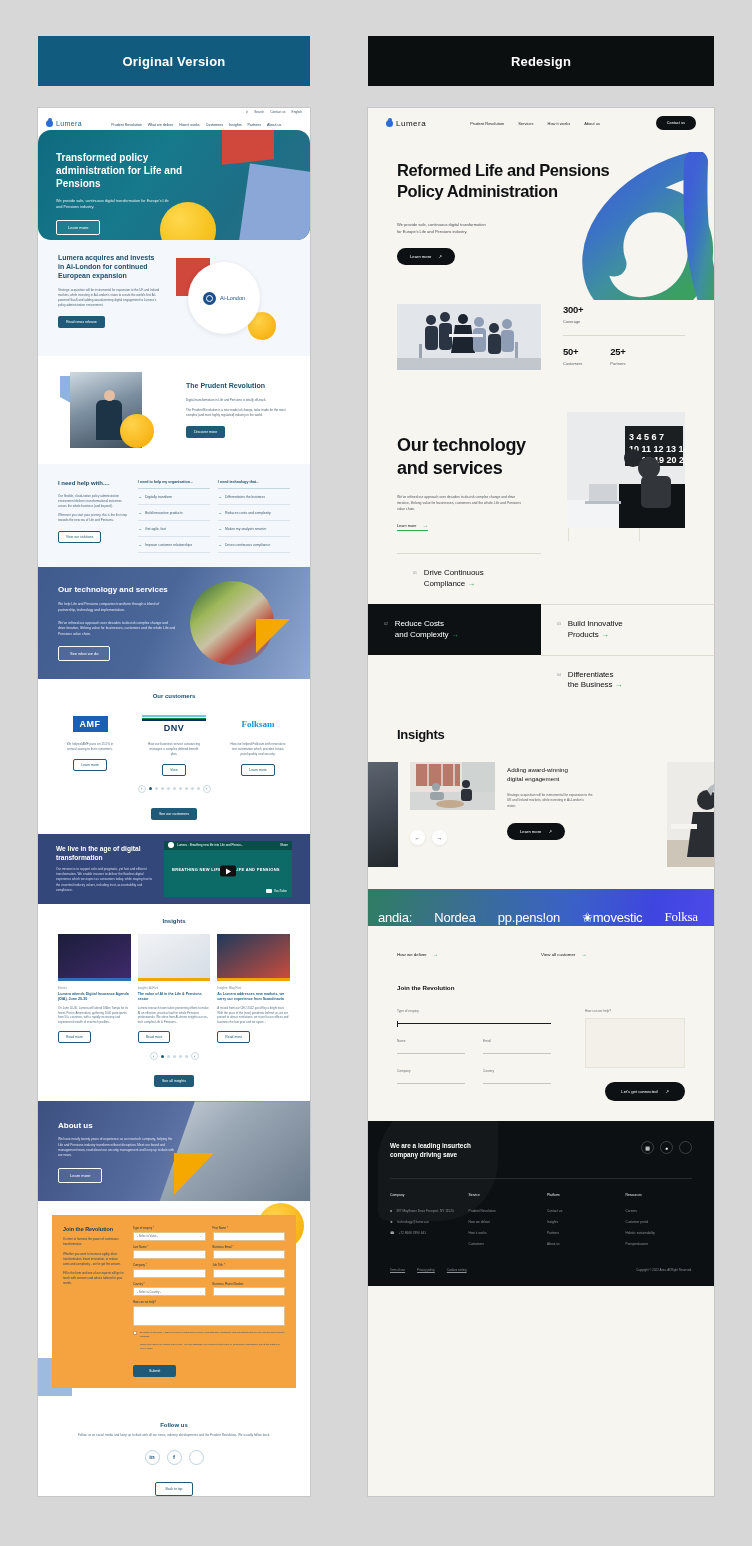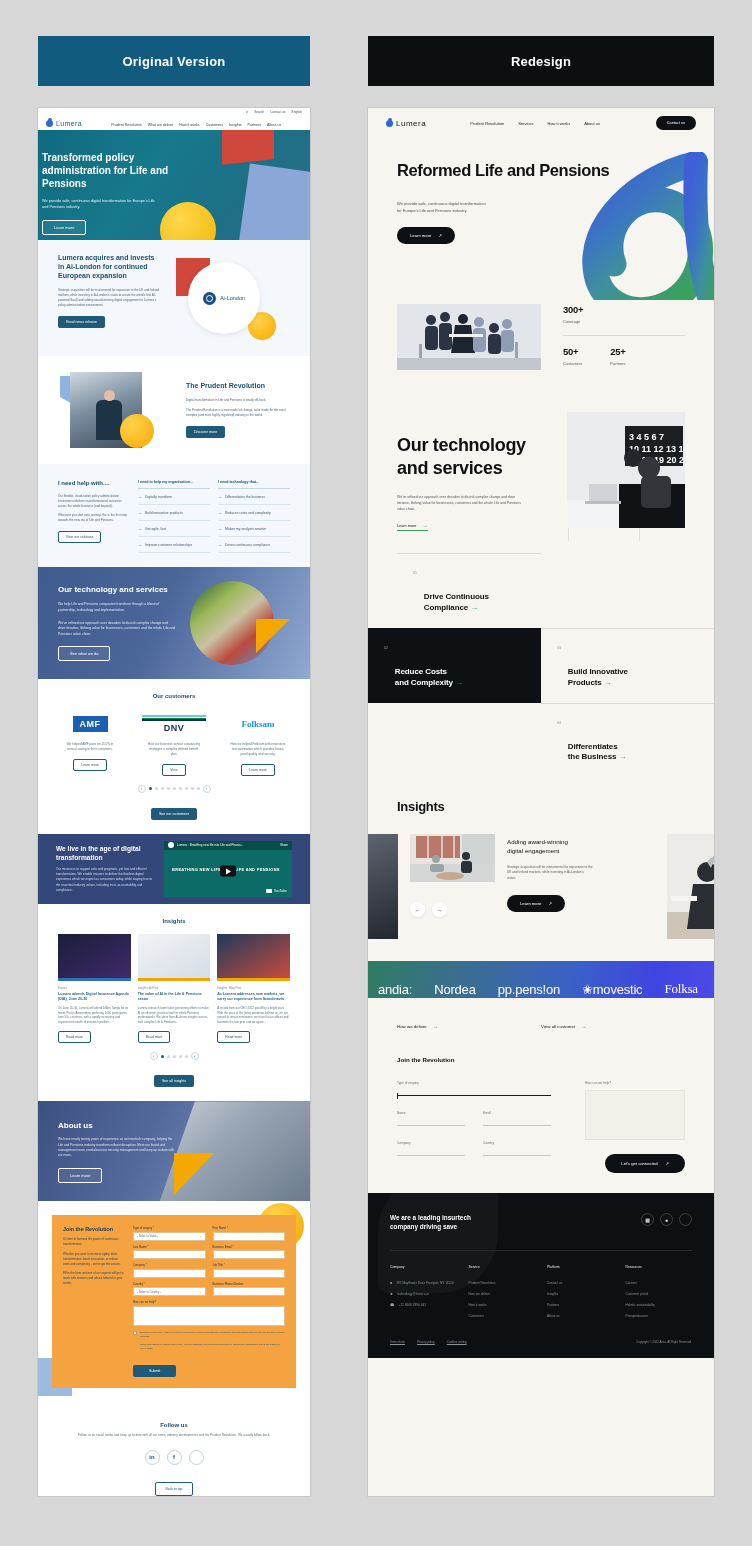--- a/index.html
+++ b/index.html
@@ -48,21 +48,22 @@
   .o-utility {
     position: absolute; right: 8px; top: 2px; display: flex; gap: 6px;
     font-size: 3.2px; color: #4a5a66; align-items: center;
   }
   .o-nav .lumera-word { color: #1d5b80; font-size: 7px; }
   .o-navlinks { display: flex; gap: 6px; font-size: 3.6px; color: #29485c; margin-left: 22px; }
 
   .o-hero {
     height: 110px; position: relative; overflow: hidden;
     background: linear-gradient(125deg,#0f6a80 0%,#17798c 40%,#1d6f86 70%,#2a6f86 100%);
-    padding: 22px 0 0 4px;
+    padding: 22px 0 0 18px;
+    border-radius: 13px;
   }
   .o-hero h2 { color: #fff; font-size: 10px; line-height: 1.28; font-weight: 700; max-width: 130px; }
   .o-hero p { color: #e6f1f4; font-size: 3.8px; line-height: 1.6; margin-top: 8px; max-width: 120px; }
   .o-btn-outline {
     margin-top: 9px; display: inline-flex; align-items: center; justify-content: center;
     border: 1px solid #fff; color: #fff; font-size: 4px; border-radius: 2px;
     padding: 4px 11px; background: rgba(255,255,255,.06);
   }
   .o-shape-red { position: absolute; right: 36px; top: -10px; width: 52px; height: 42px; background: #d0473c; transform: skewY(-6deg); }
   .o-shape-blue { position: absolute; right: -6px; top: 38px; width: 72px; height: 80px; background: #8ba7d8; transform: rotate(8deg); }
@@ -272,21 +273,21 @@
   .r-card-row { display: flex; }
   .r-card {
     padding: 14px 16px; display: flex; gap: 7px; align-items: flex-start;
     border-top: 1px solid #dedacf;
   }
   .r-card.w-half { width: 50%; }
   .r-card.w-left { width: 50%; margin-left: 29px; width: calc(50% - 29px); }
   .r-card.dark { background: #0e1113; border-top-color: #0e1113; }
   .r-card .num { font-size: 3.4px; color: #8a9096; padding-top: 3px; }
   .r-card.dark .num { color: #9aa0a6; }
-  .r-card .title { font-size: 8px; line-height: 1.35; color: #0f1113; font-weight: 700; letter-spacing: -.1px; margin-top: 24px; }
+  .r-card .title { font-size: 8px; line-height: 1.35; color: #0f1113; font-weight: 400; letter-spacing: -.1px; }
   .r-card.dark .title { color: #fff; }
   .r-card .title .arr { color: #2e9e52; font-size: 8px; }
 
   
   .r-ins { padding: 22px 0 0 29px; }
   .r-ins h2 { font-size: 13px; color: #0f1113; font-weight: 700; letter-spacing: -.3px; }
   .r-ins-row { display: flex; gap: 12px; align-items: flex-start; margin-top: 20px; padding-left: 0; }
   .r-ins-thumb-a {
     width: 30px; height: 105px; flex: none; margin-left: -29px;
     background: linear-gradient(160deg,#5c6470,#23282e);
@@ -716,20 +717,21 @@
               <stop offset="0%" stop-color="#3f5fd6"></stop>
               <stop offset="35%" stop-color="#3b74c4"></stop>
               <stop offset="62%" stop-color="#3f8f9f"></stop>
               <stop offset="100%" stop-color="#3aa05f"></stop>
             </linearGradient>
           </defs>
           <path d="M150 12 C95 25 42 72 52 122 C60 165 120 170 146 132 C170 96 150 52 118 48 C82 44 58 80 70 112" fill="none" stroke="url(#ag)" stroke-width="25" stroke-linecap="round"></path>
           <path d="M152 10 C150 60 152 120 175 172" fill="none" stroke="url(#ag)" stroke-width="24" stroke-linecap="round"></path>
         </svg>
         <h1>Reformed Life and Pensions</h1>
+        <h1>Policy Administration</h1>
         <p>We provide safe, continuous digital transformation</p>
         <p style="margin-top:0">for Europe's Life and Pensions industry.</p>
         <div class="r-btn-dark">
           <span>Learn more</span>
           <span>↗</span>
         </div>
       </div>
 
       <div class="r-stats">
         <div class="r-stats-photo">

